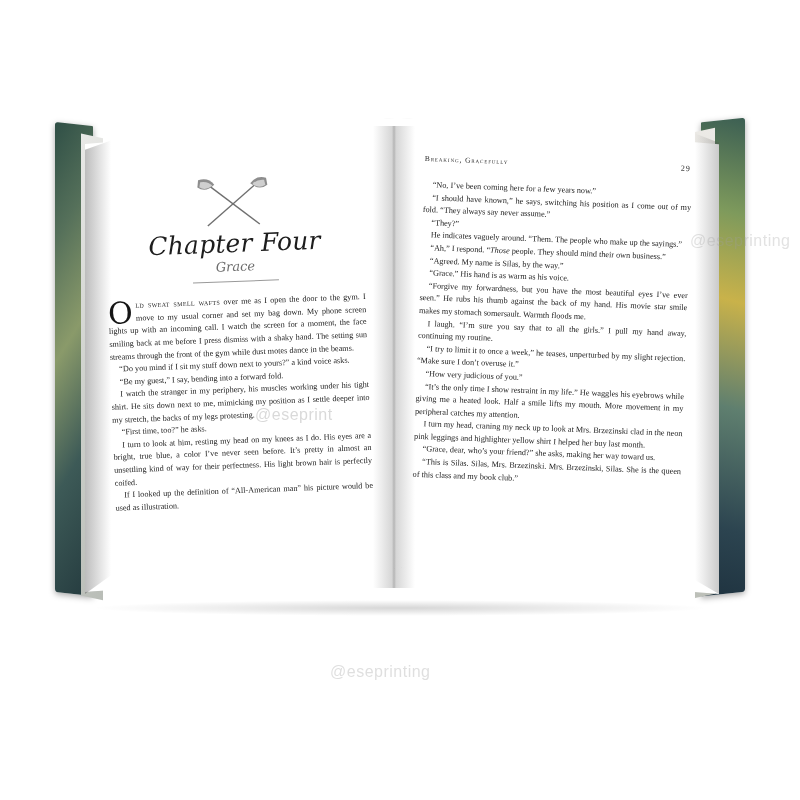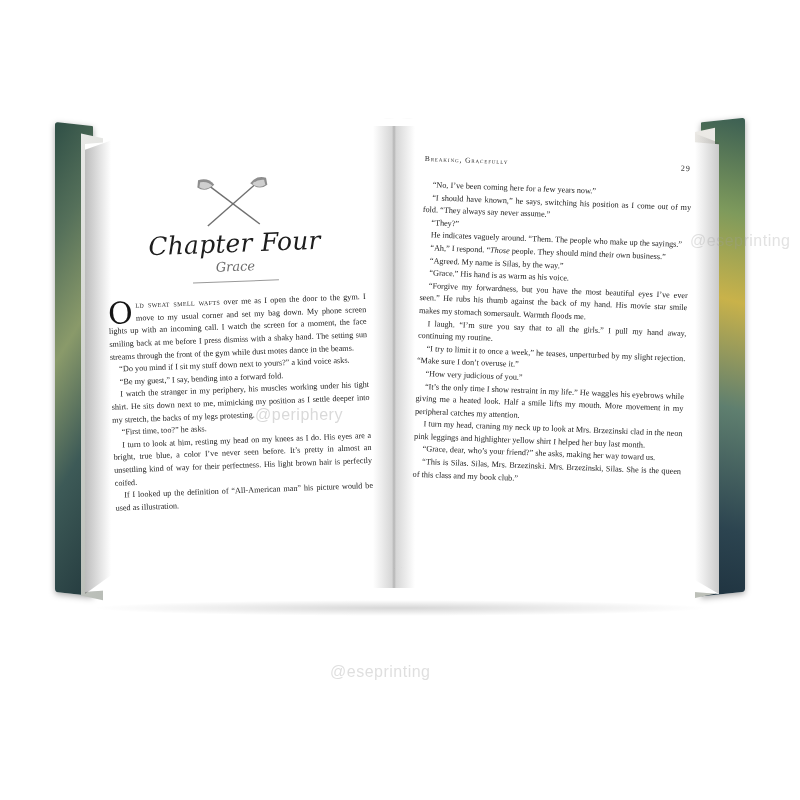--- a/index.html
+++ b/index.html
@@ -313,17 +313,17 @@
       <p class="body">“I try to limit it to once a week,” he teases, unperturbed by my slight rejection. “Make sure I don’t overuse it.”</p>
       <p class="body">“How very judicious of you.”</p>
       <p class="body">“It’s the only time I show restraint in my life.” He waggles his eyebrows while giving me a heated look. Half a smile lifts my mouth. More movement in my peripheral catches my attention.</p>
       <p class="body">I turn my head, craning my neck up to look at Mrs. Brzezinski clad in the neon pink leggings and highlighter yellow shirt I helped her buy last month.</p>
       <p class="body">“Grace, dear, who’s your friend?” she asks, making her way toward us.</p>
       <p class="body">“This is Silas. Silas, Mrs. Brzezinski. Mrs. Brzezinski, Silas. She is the queen of this class and my book club.”</p>
     </div>
 
   </div>
 
-  <div class="wm wm-1">@periphery</div>
+  <div class="wm wm-1">@eseprint</div>
   <div class="wm wm-2">@eseprinting</div>
   <div class="wm wm-3">@eseprinting</div>
 
 </div>
 
 </body></html>

